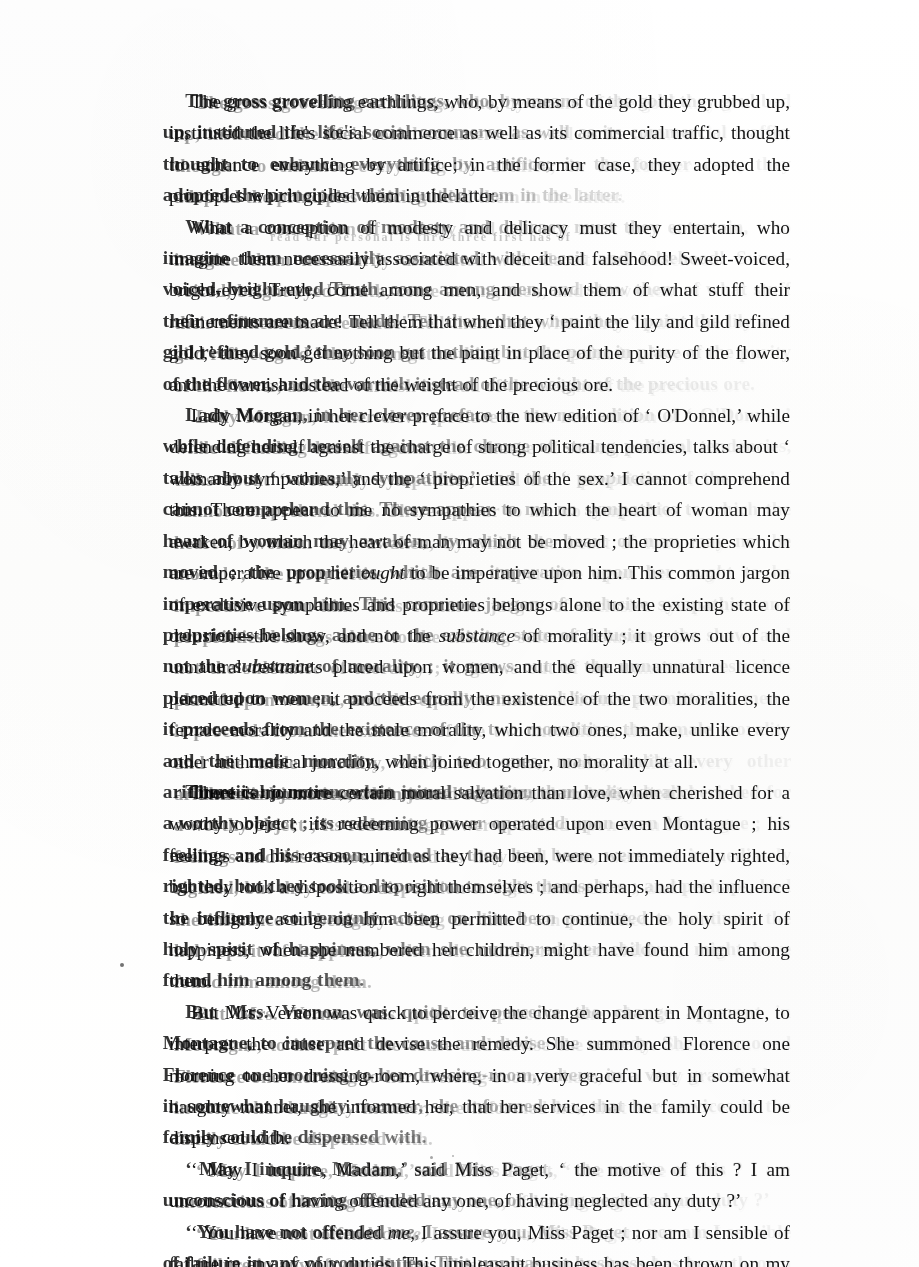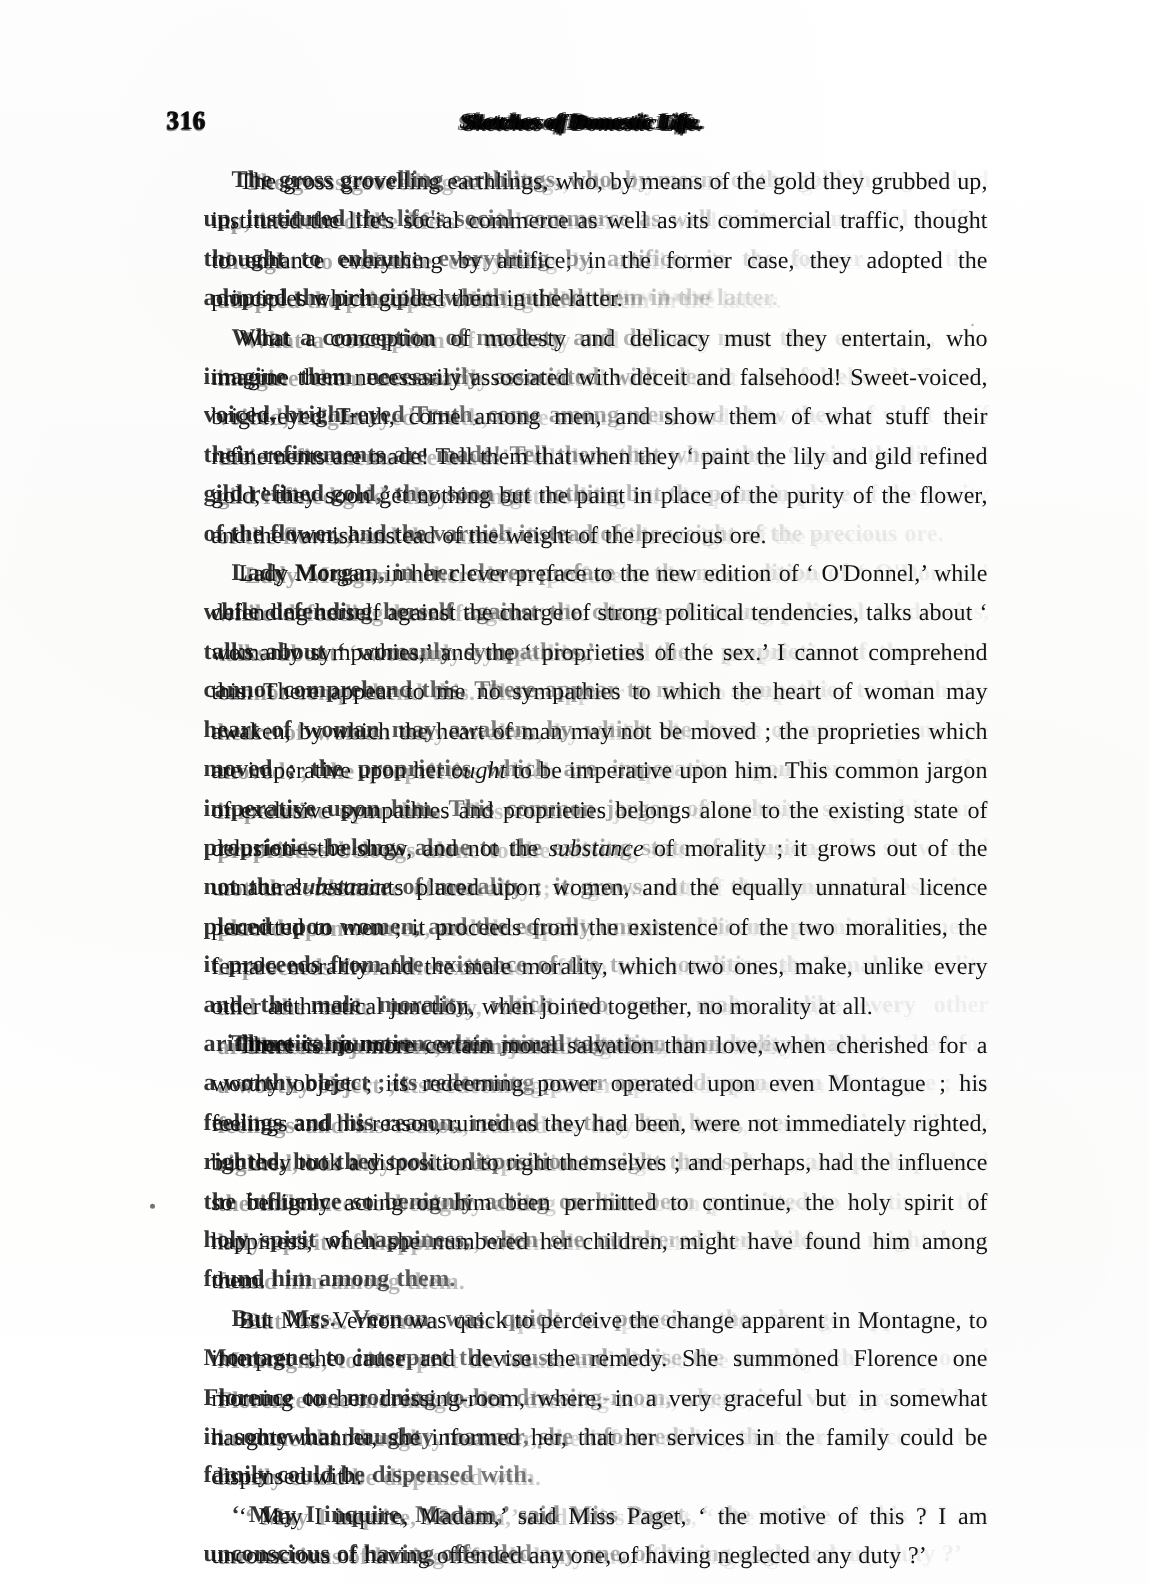--- a/index.html
+++ b/index.html
@@ -173,24 +173,20 @@
 </style>
 </head>
 <body>
 
 <div id="page">
 
   <div id="paper-texture"></div>
 
   <div id="text-block">
 
-    <div class="running-head">
-      <div class="folio">316</div>
-      <div class="head-title">Sketches of Domestic Life.</div>
-    </div>
 
     <div id="paras">
         <div class="ghost-wrap">
           <p class="para ghost indent" aria-hidden="true">The gross grovelling earthlings, who, by means of the gold they grubbed up, instituted the life's social commerce as well as its commercial traffic, thought to enhance everything by artifice; in the former case, they adopted the principles which guided them in the latter.</p>
           <p class="para ghost g2 indent" aria-hidden="true">The gross grovelling earthlings, who, by means of the gold they grubbed up, instituted the life's social commerce as well as its commercial traffic, thought to enhance everything by artifice; in the former case, they adopted the principles which guided them in the latter.</p>
           <p class="para indent">The gross grovelling earthlings, who, by means of the gold they grubbed up, instituted the life's social commerce as well as its commercial traffic, thought to enhance everything by artifice; in the former case, they adopted the principles which guided them in the latter.</p>
         </div>
         <div class="ghost-wrap">
           <p class="para ghost indent" aria-hidden="true">What a conception of modesty and delicacy must they entertain, who imagine them necessarily associated with deceit and falsehood!  Sweet-voiced, bright-eyed Truth, come among men, and show them of what stuff their refinements are made!  Tell them that when they ‘ paint the lily and gild refined gold,’ they soon get nothing but the paint in place of the purity of the flower, and the varnish instead of the weight of the precious ore.</p>
           <p class="para ghost g2 indent" aria-hidden="true">What a conception of modesty and delicacy must they entertain, who imagine them necessarily associated with deceit and falsehood!  Sweet-voiced, bright-eyed Truth, come among men, and show them of what stuff their refinements are made!  Tell them that when they ‘ paint the lily and gild refined gold,’ they soon get nothing but the paint in place of the purity of the flower, and the varnish instead of the weight of the precious ore.</p>

